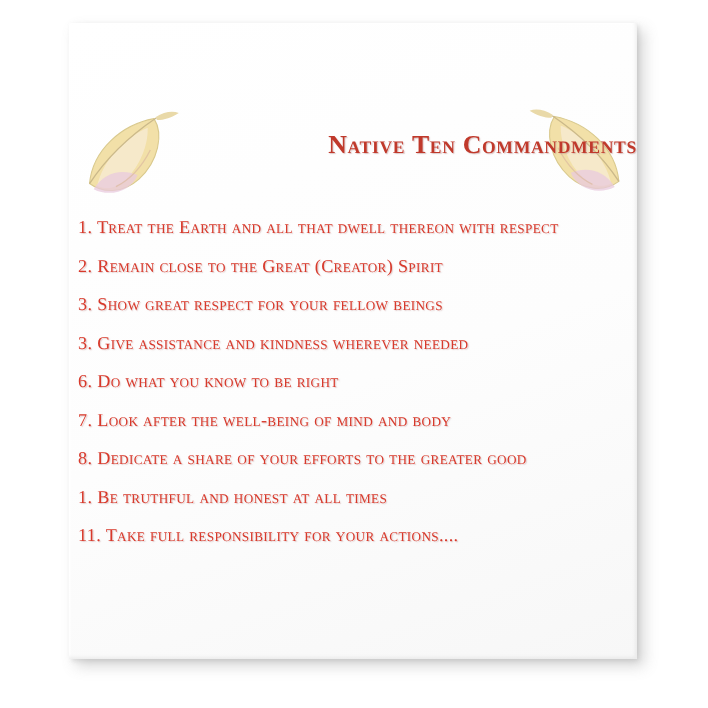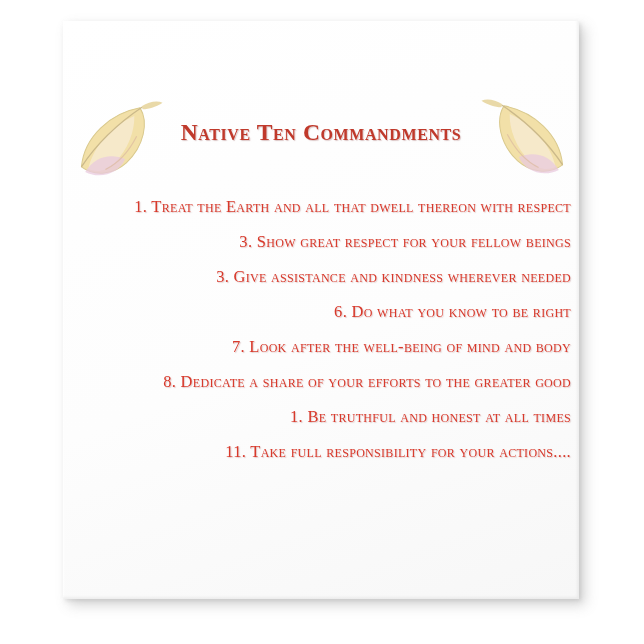--- a/index.html
+++ b/index.html
@@ -48,21 +48,21 @@
     top: 0;
     width: 516px;
     height: 578px;
   }
 
   #title {
     position: absolute;
     left: 0;
     right: 0;
     top: 98px;
-    text-align: center;
+    text-align: right;
     color: #c0392b;
     font-family: "Liberation Serif", serif;
     font-variant: small-caps;
     font-weight: bold;
     font-size: 23.5px;
     letter-spacing: 0.6px;
     text-shadow: 1px 1px 1px rgba(190,150,150,0.55);
     white-space: nowrap;
   }
 
@@ -70,21 +70,21 @@
     position: absolute;
     left: 8px;
     right: 8px;
     top: 178px;
     margin: 0;
     padding: 0;
     list-style: none;
   }
 
   #commandments li {
-    text-align: right;
+    text-align: left;
     color: #d8392b;
     font-family: "Liberation Serif", serif;
     font-variant: small-caps;
     font-size: 16.5px;
     line-height: 1.0;
     letter-spacing: 0.3px;
     margin-bottom: 18.5px;
     text-shadow: 1px 1px 1px rgba(200,160,160,0.5);
     white-space: nowrap;
   }
@@ -131,20 +131,21 @@
             <path d="M84 13 C92 11, 100 12, 105 16 C98 18, 90 18, 84 16 Z" fill="#e9d9a8"></path>
             <path d="M8 52 C28 36, 56 22, 84 14" stroke="#cbb98a" stroke-width="1.3" fill="none"></path>
           </g>
         </svg>
       </div>
 
       <div id="title">Native Ten Commandments</div>
 
       <ul id="commandments">
         <li>1. Treat the Earth and all that dwell thereon with respect</li>
+        <li>2. Remain close to the Great (Creator) Spirit</li>
         <li>3. Show great respect for your fellow beings</li>
         <li>3. Give assistance and kindness wherever needed</li>
         <li>6. Do what you know to be right</li>
         <li>7. Look after the well-being of mind and body</li>
         <li>8. Dedicate a share of your efforts to the greater good</li>
         <li>1. Be truthful and honest at all times</li>
         <li>11. Take full responsibility for your actions....</li>
       </ul>
 
     </div>

